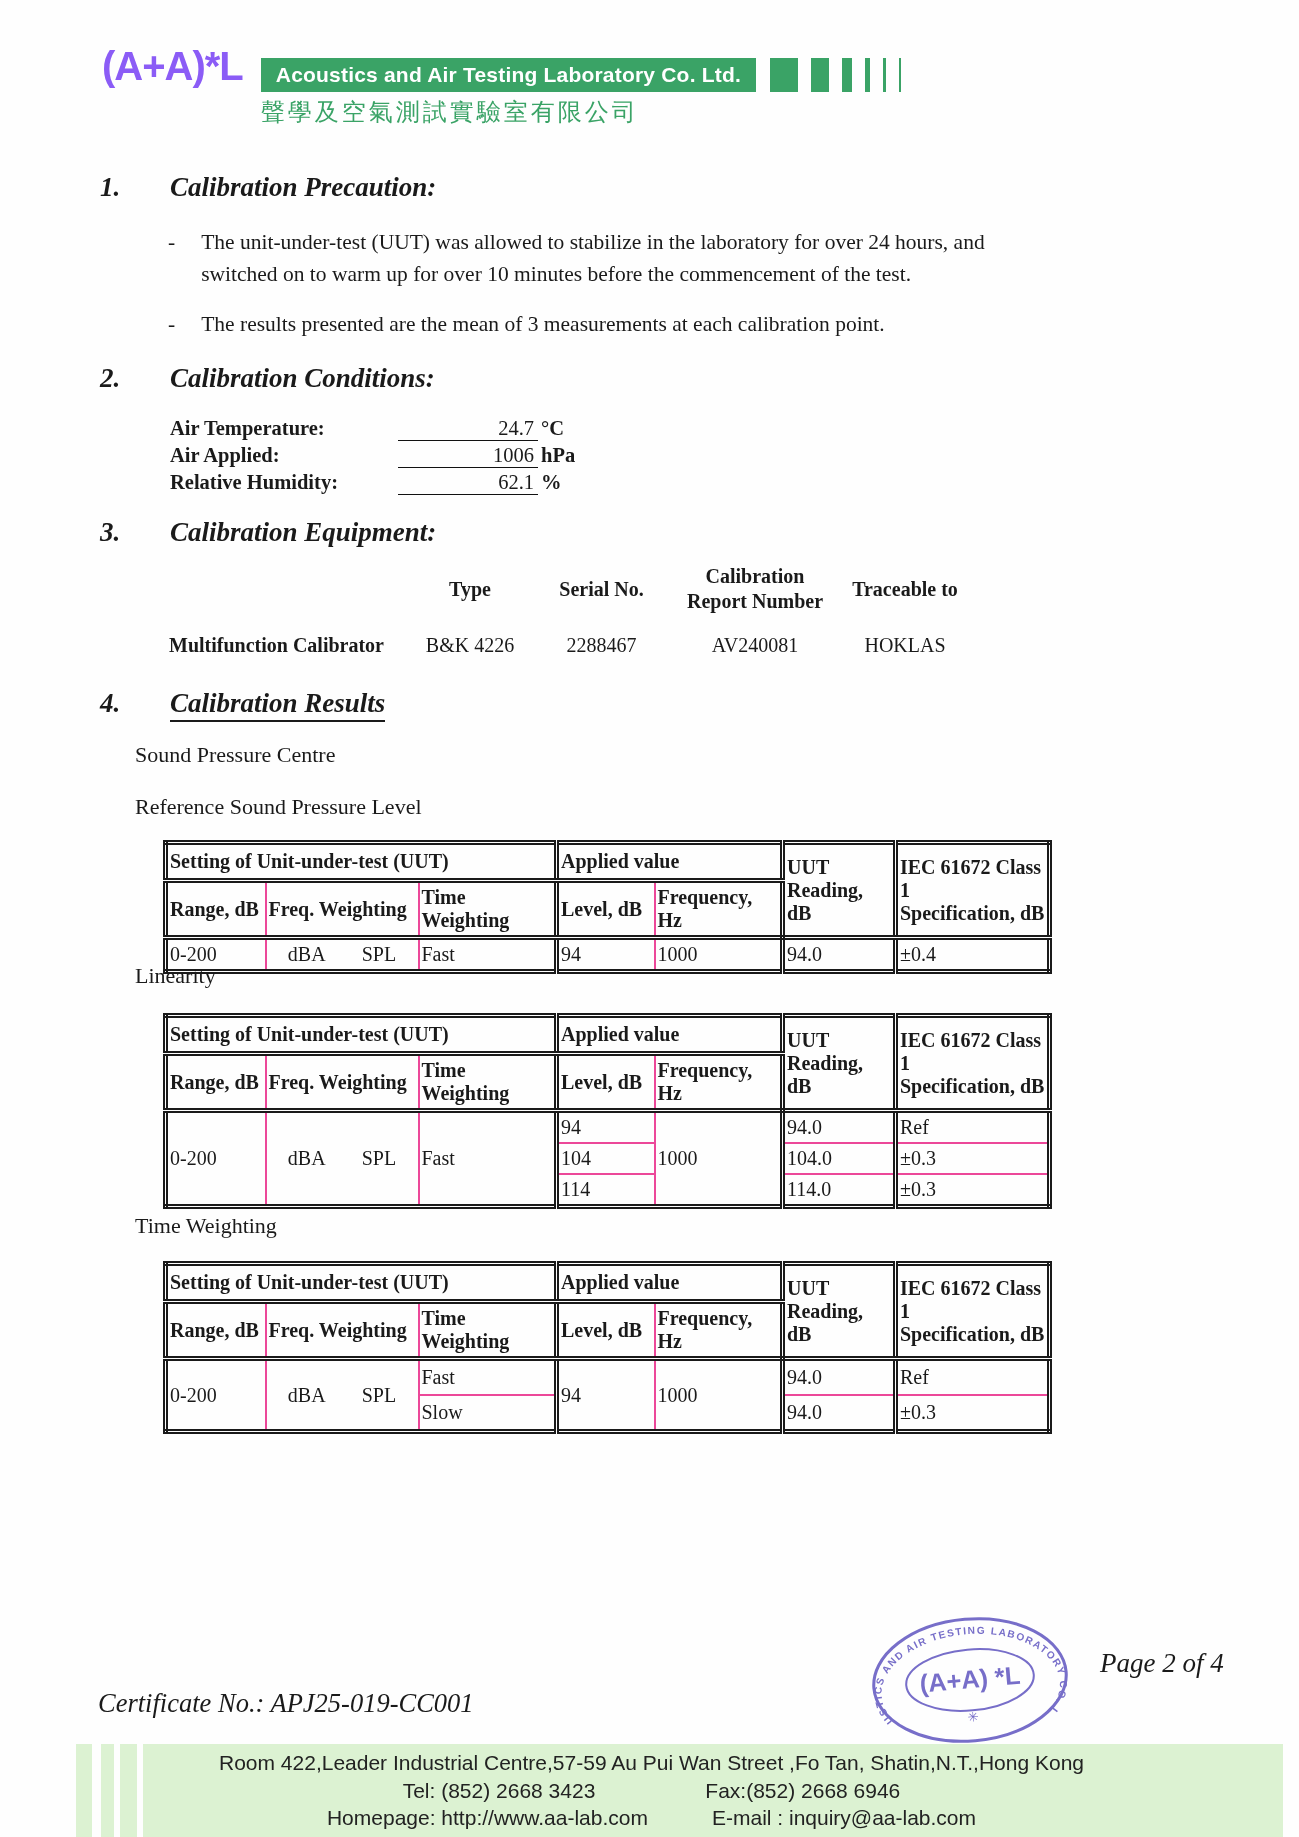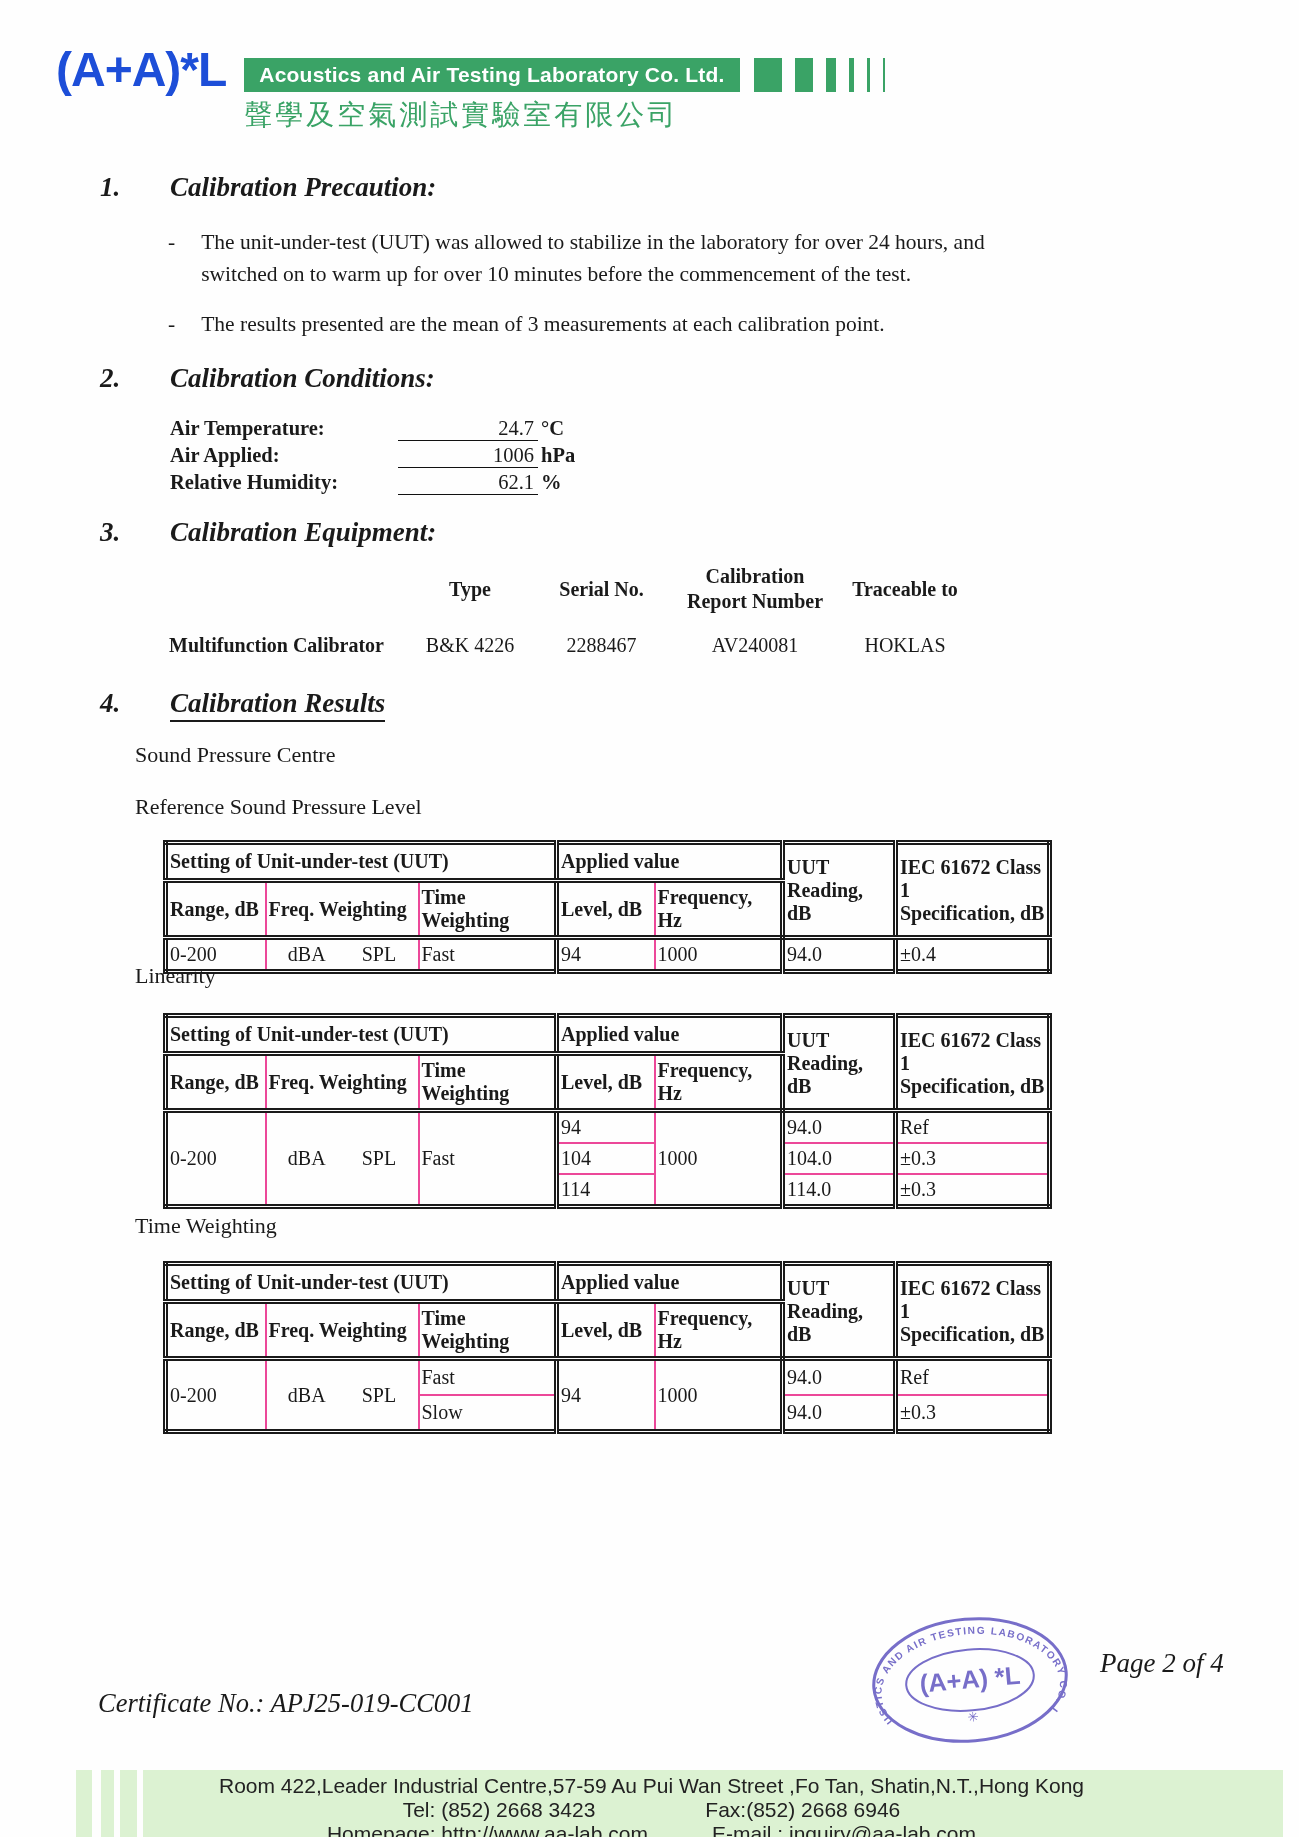--- a/index.html
+++ b/index.html
@@ -1,31 +1,31 @@
 <!DOCTYPE html>
 <html><head>
 <meta charset="utf-8">
 <style>
   html,body{margin:0;padding:0;background:#e8e8e8;}
   .page{position:relative;width:1299px;height:1837px;background:#fefefe;overflow:hidden;
         font-family:"Liberation Serif",serif;color:#1a1a1a;}
 
   
   .hdr{position:absolute;top:46px;left:56px;display:flex;align-items:flex-start;}
-  .logo{font-family:"Liberation Sans",sans-serif;font-weight:bold;font-size:48px;
-        color:#1d4ed8;letter-spacing:-1px;line-height:1.0;}
+  .logo{font-family:"Liberation Sans",sans-serif;font-weight:bold;font-size:40px;
+        color:#8b5cf6;letter-spacing:-1px;line-height:1.0;margin-left:46px;}
   .hdr-right{margin-left:18px;padding-top:12px;}
   .banner-row{display:flex;align-items:center;gap:14px;}
   .banner{background:#3aa366;color:#ffffff;font-family:"Liberation Sans",sans-serif;
           font-weight:bold;font-size:21px;height:34px;display:flex;align-items:center;
           padding:0 15px;letter-spacing:0.2px;}
   .bars{display:flex;align-items:center;gap:13px;height:34px;}
   .bars span{display:block;height:34px;background:#3aa366;}
   .b1{width:28px}.b2{width:18px}.b3{width:10px}.b4{width:5px}.b5{width:3px}.b6{width:2px}
-  .zh{color:#3aa366;font-size:28px;margin-top:4px;letter-spacing:3px;
+  .zh{color:#3aa366;font-size:24px;margin-top:4px;letter-spacing:3px;
       font-family:"DejaVu Sans",sans-serif;}
 
   
   .sec{position:absolute;left:100px;display:flex;font-weight:bold;font-style:italic;
        font-size:27px;}
   .sec-num{width:70px;}
   .sec-title.u{border-bottom:2px solid #1a1a1a;padding-bottom:1px;}
 
   .bullet{position:absolute;left:168px;width:856px;display:flex;gap:26px;
           font-size:21.5px;line-height:1.5;}
@@ -66,21 +66,21 @@
   .stamp{position:absolute;left:868px;top:1614px;width:204px;height:132px;
          transform:rotate(-5deg);opacity:0.88;}
   .sring{fill:none;stroke:#655bc2;stroke-width:3;}
   .sring2{fill:none;stroke:#655bc2;stroke-width:2;}
   .ringtext{fill:#655bc2;font-family:"Liberation Sans",sans-serif;font-size:10px;
             font-weight:bold;letter-spacing:1.5px;}
   .s-center{fill:#655bc2;font-family:"Liberation Sans",sans-serif;font-size:25px;
             font-weight:bold;}
   .s-star{fill:#655bc2;font-size:13px;}
 
-  .band{position:absolute;left:0;right:16px;bottom:0;height:67px;margin-top:17px;}
+  .band{position:absolute;left:0;right:16px;bottom:0;height:93px;margin-top:17px;}
   .band-main{position:absolute;left:143px;right:0;top:0;bottom:0;background:#dcf2d2;}
   .stripe{position:absolute;top:0;bottom:0;background:#dcf2d2;}
   .st1{left:76px;width:16px;}
   .st2{left:101px;width:13px;}
   .st3{left:120px;width:17px;}
   .band-text{position:absolute;left:80px;right:60px;top:0;bottom:0;
              font-family:"Liberation Sans",sans-serif;font-size:21px;color:#222;
              display:flex;flex-direction:column;justify-content:space-evenly;
              padding:4px 0;}
   .band-line{text-align:center;}

